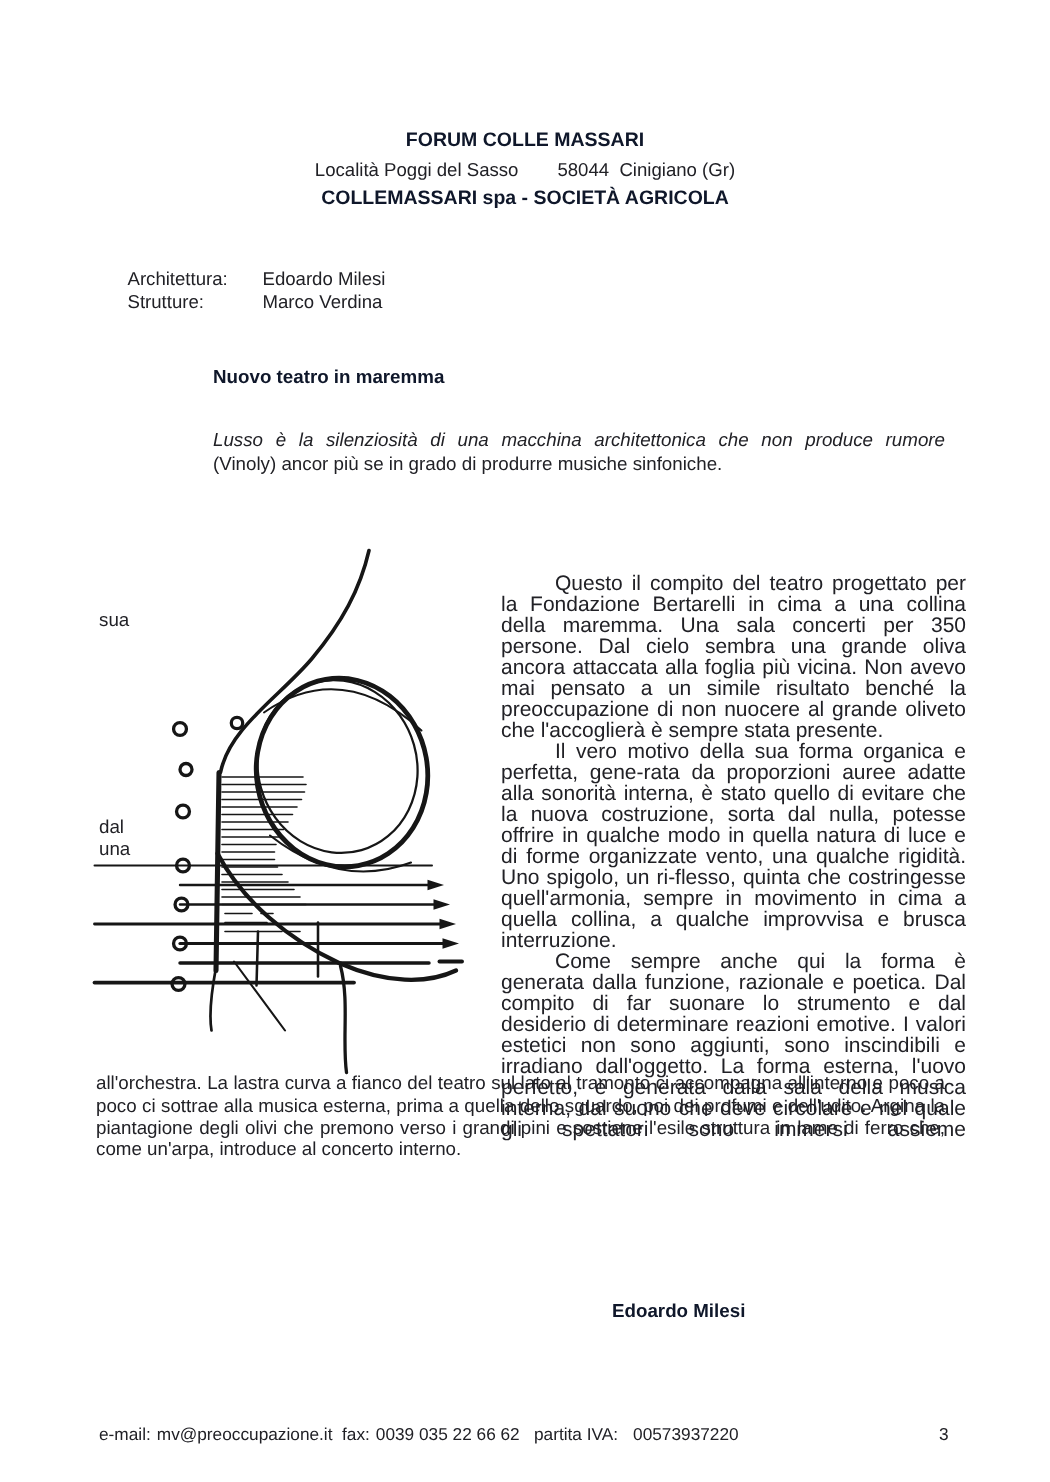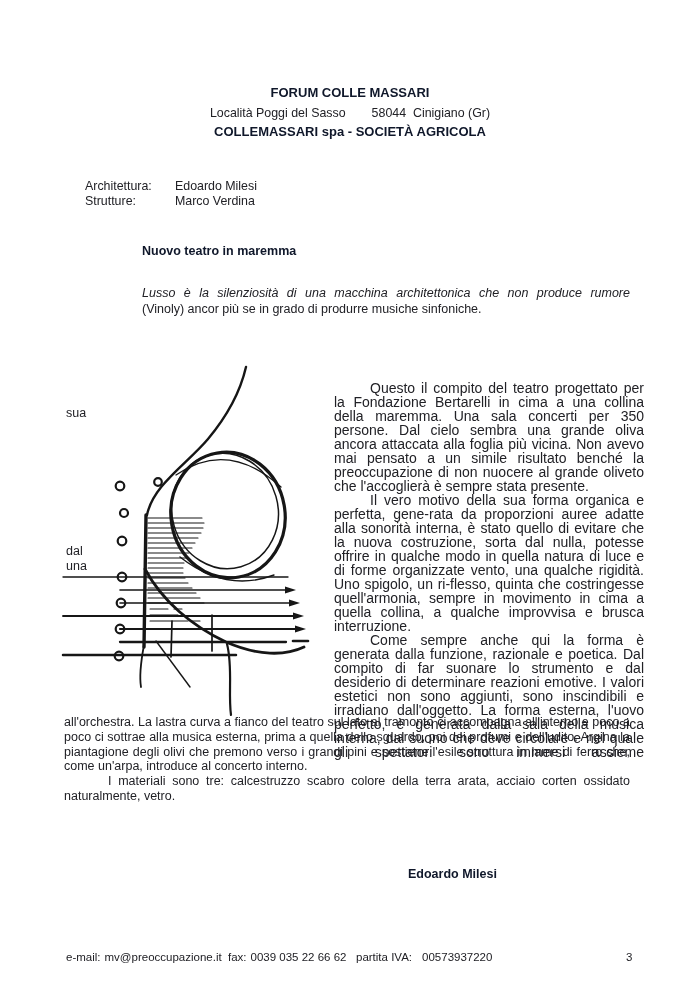--- a/index.html
+++ b/index.html
@@ -141,21 +141,20 @@
   <span class="abs frag" style="top:559px">una</span>
 
   <div class="abs colblock">
     <p>Questo il compito del teatro progettato per la Fondazione Bertarelli in cima a una collina della maremma.  Una sala concerti per 350 persone.  Dal cielo sembra una grande oliva ancora attaccata alla foglia più vicina.  Non avevo mai pensato a un simile risultato benché la preoccupazione di non nuocere al grande oliveto che l'accoglierà è sempre stata presente.</p>
     <p>Il vero motivo della sua forma organica e perfetta, gene-rata da proporzioni auree adatte alla sonorità interna, è stato quello di evitare che la nuova costruzione, sorta dal nulla, potesse offrire in qualche modo in quella natura di luce e di forme organizzate vento, una qualche rigidità.  Uno spigolo, un ri-flesso, quinta che costringesse quell'armonia, sempre in movimento in cima a quella collina, a qualche improvvisa e brusca interruzione.</p>
     <p class="flow-out">Come sempre anche qui la forma è generata dalla funzione, razionale e poetica.  Dal compito di far suonare lo strumento e dal desiderio di determinare reazioni emotive.  I valori estetici non sono aggiunti, sono inscindibili e irradiano dall'oggetto.  La forma esterna, l'uovo perfetto, è generata dalla sala della musica interna, dal suono che deve circolare e nel quale gli spettatori sono immersi assieme</p>
   </div>
 
   <div class="abs fullblock">
     <p>all'orchestra.  La lastra curva a fianco del teatro sul lato al tramonto ci accompagna all'interno e poco a poco ci sottrae alla musica esterna,  prima a quella dello sguardo,  poi dei profumi e dell'udito.  Argina la piantagione degli olivi che premono verso i grandi pini e sostiene l'esile struttura in lame di ferro che, come un'arpa, introduce al concerto interno.</p>
-    <p class="ind">I materiali sono tre:  calcestruzzo scabro colore della terra arata,  acciaio corten ossidato naturalmente,  vetro.</p>
   </div>
 
   <div class="abs signature bold">Edoardo Milesi</div>
 
   <div class="abs footer">
     <span class="f-email">
       <span class="flabel">e-mail:</span><span>mv@preoccupazione.it</span>
     </span>
     <span class="f-fax">
       <span class="flabel">fax:</span><span>0039 035 22 66 62</span>

